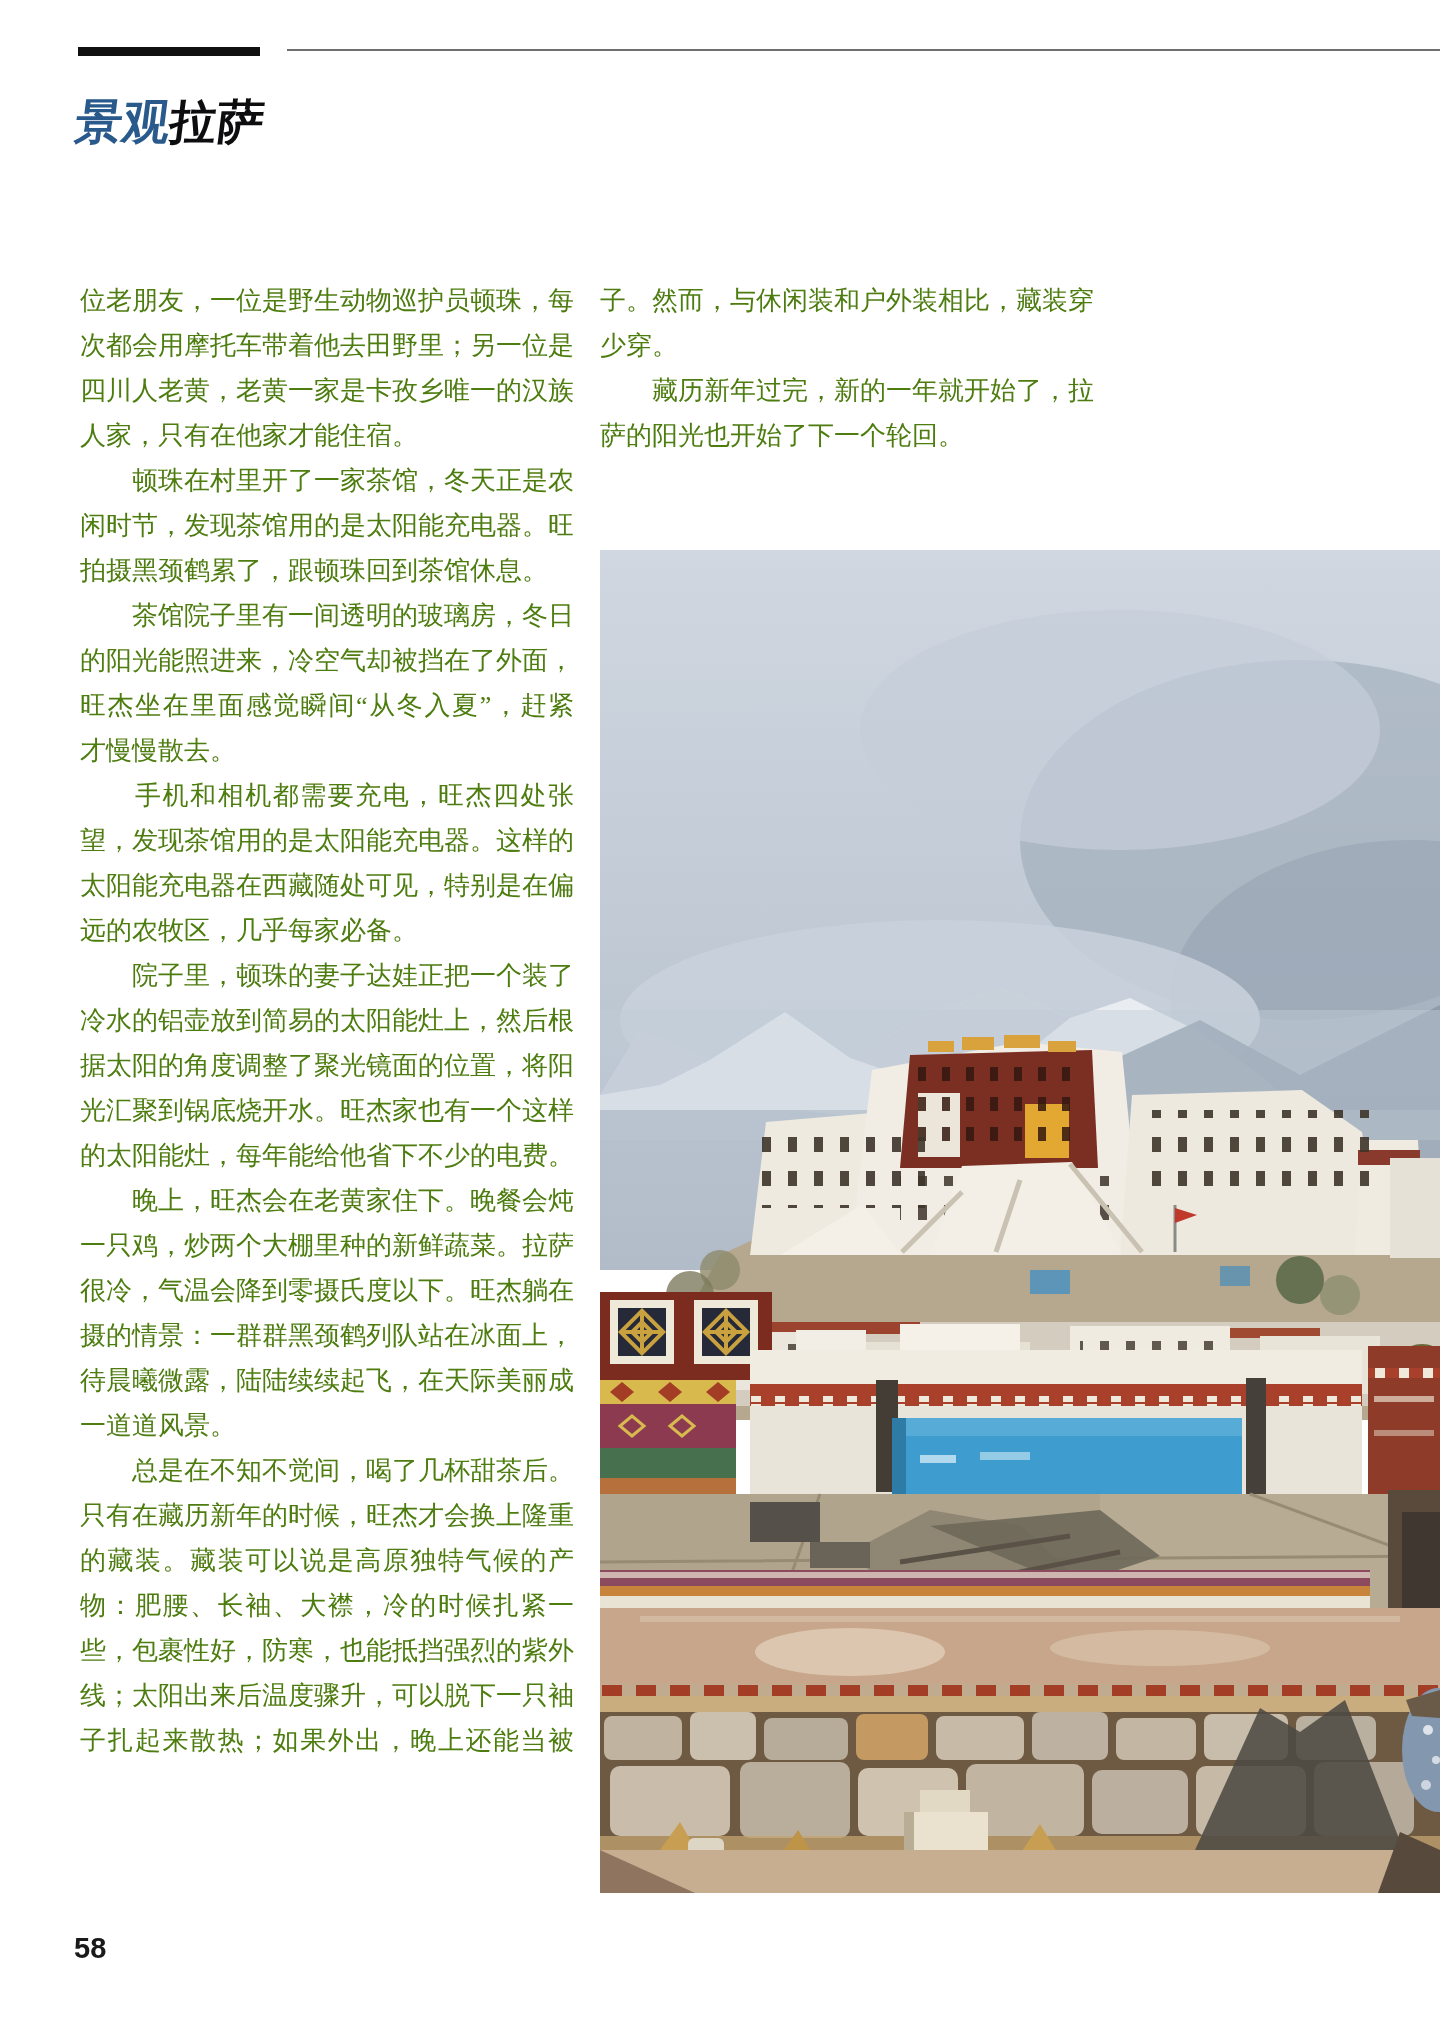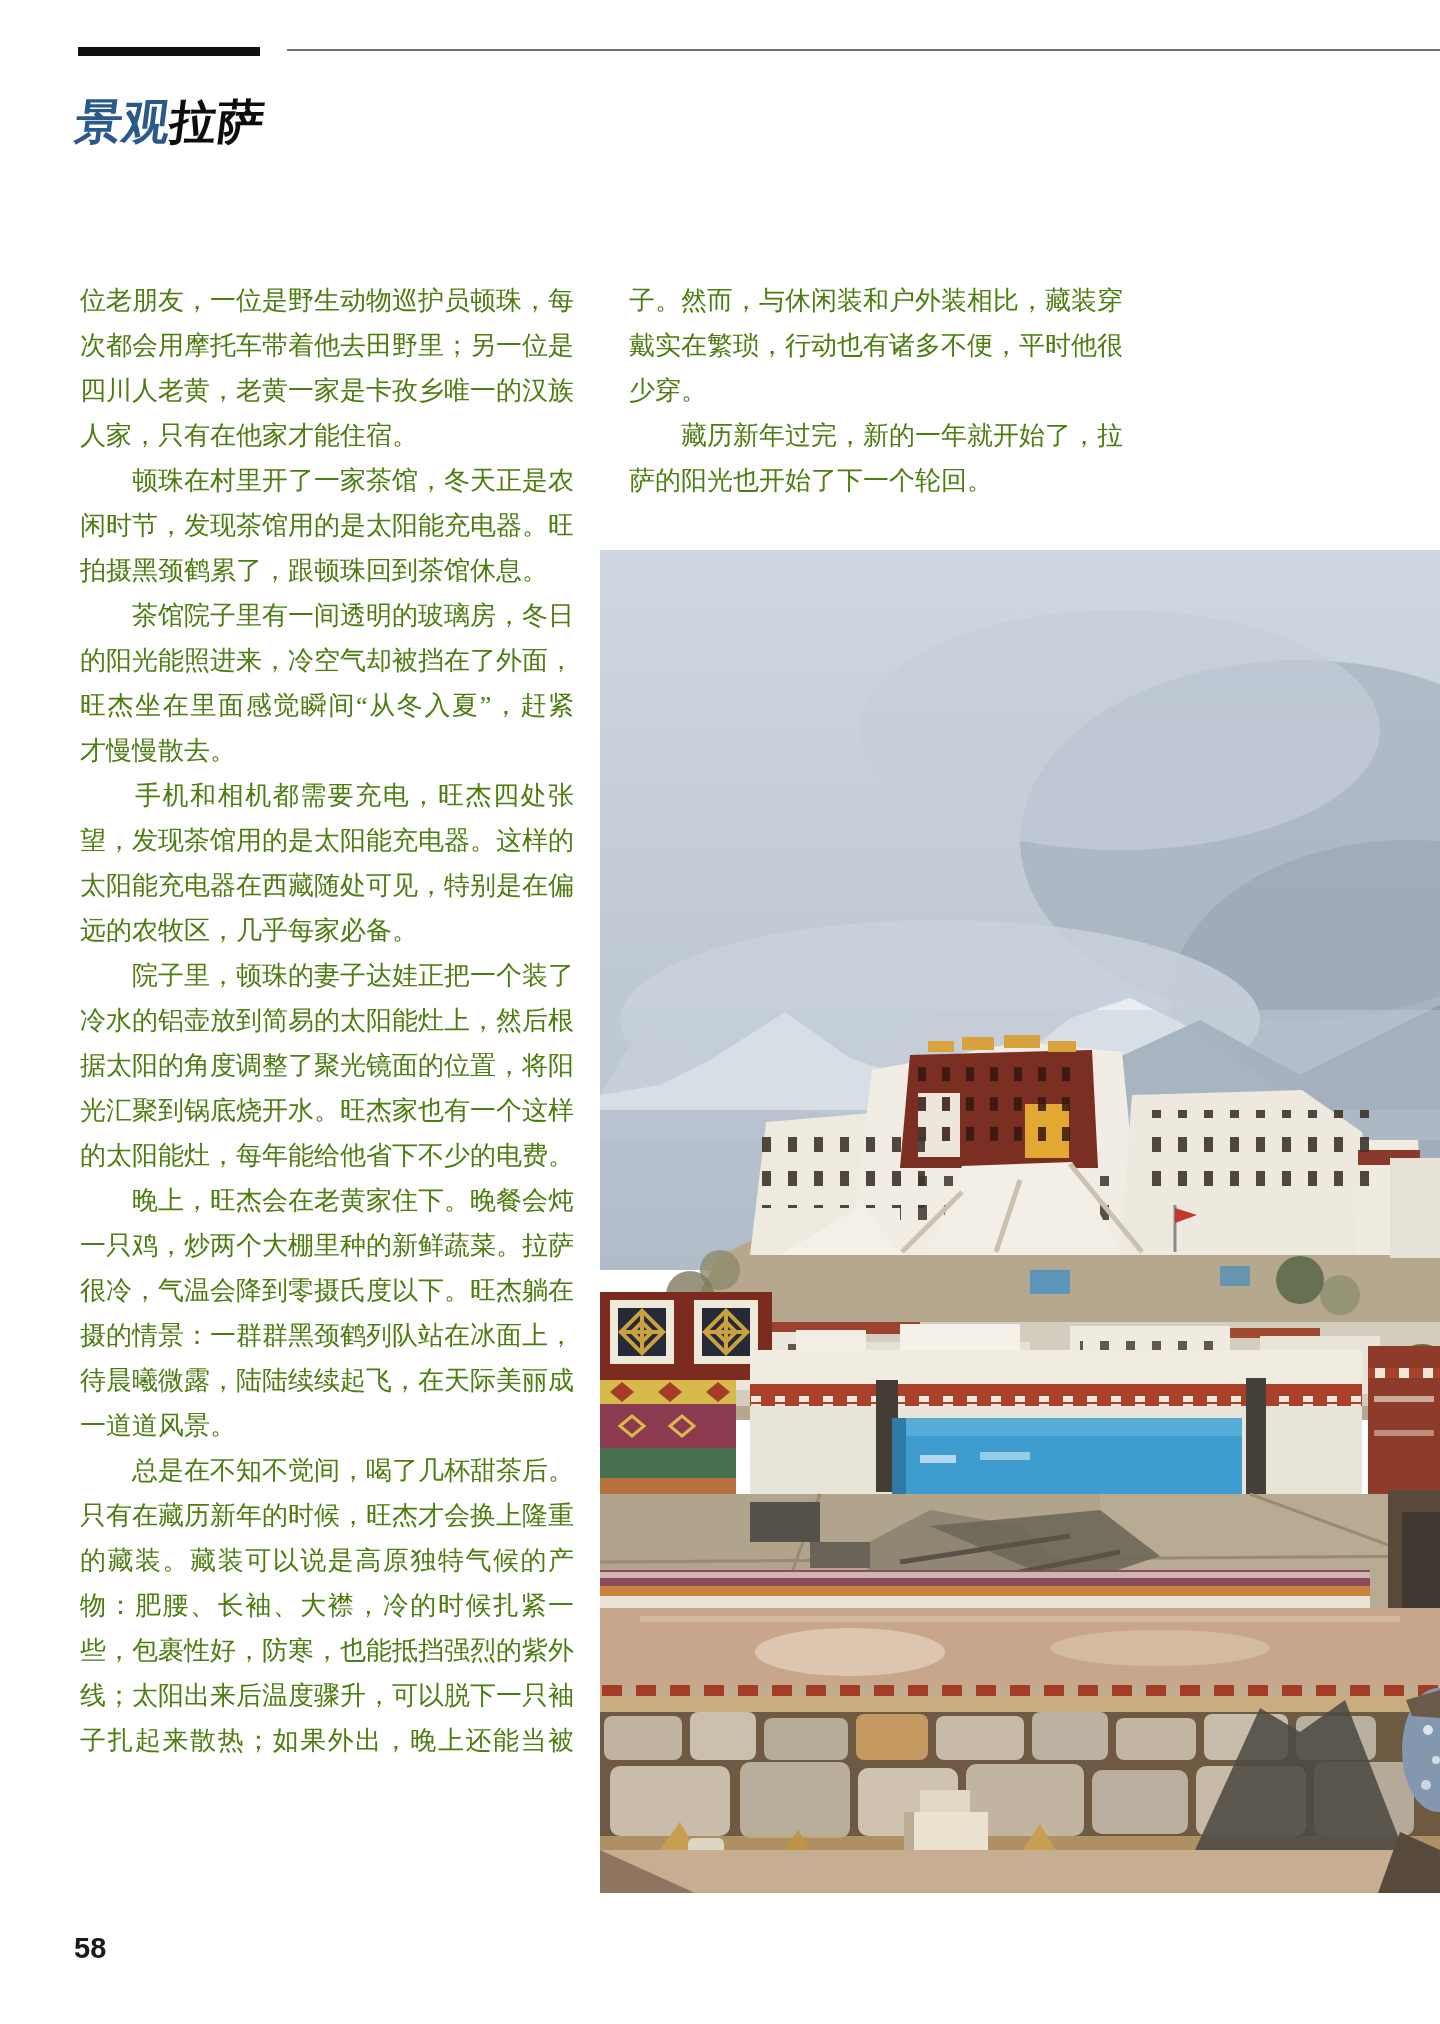--- a/index.html
+++ b/index.html
@@ -9,21 +9,21 @@
   .bar-black{position:absolute;left:78px;top:47px;width:182px;height:9px;background:#101010;}
   .rule-gray{position:absolute;left:287px;top:49px;width:1153px;height:2px;background:#6f6f6f;}
   .title{position:absolute;left:72px;top:62px;font-family:"Liberation Sans",sans-serif;
          font-weight:700;font-size:47px;line-height:1.25;letter-spacing:0px;
          transform:skewX(-7deg);transform-origin:left bottom;white-space:nowrap;}
   .title .t-blue{color:#2a5a8c;}
   .title .t-black{color:#0d0d0f;}
   
   .col{position:absolute;top:278px;width:494px;}
   .col-left{left:80px;}
-  .col-right{left:629px;}
+  .col-right{left:600px;}
   .tl{height:45px;line-height:45px;font-size:26px;color:#4d7c0f;
       text-align:justify;text-align-last:justify;overflow:hidden;}
   .tl.end{text-align-last:left;}
   
   .photo{position:absolute;left:600px;top:550px;width:840px;height:1343px;margin:0;overflow:hidden;}
   .photo svg{display:block;width:100%;height:100%;}
   
   .pagenum{position:absolute;left:74px;top:1932px;font-family:"Liberation Sans",sans-serif;
            font-weight:700;font-size:29px;color:#1a1a1a;}
 </style>
@@ -66,21 +66,20 @@
       <div class="tl">　　总是在不知不觉间，喝了几杯甜茶后。也</div>
       <div class="tl">只有在藏历新年的时候，旺杰才会换上隆重</div>
       <div class="tl">的藏装。藏装可以说是高原独特气候的产</div>
       <div class="tl">物：肥腰、长袖、大襟，冷的时候扎紧一</div>
       <div class="tl">些，包裹性好，防寒，也能抵挡强烈的紫外</div>
       <div class="tl">线；太阳出来后温度骤升，可以脱下一只袖</div>
       <div class="tl">子扎起来散热；如果外出，晚上还能当被</div>
     </div>
   <div class="col col-right">
       <div class="tl">子。然而，与休闲装和户外装相比，藏装穿</div>
-      <div class="tl">戴实在繁琐，行动也有诸多不便，平时他很</div>
       <div class="tl end">少穿。</div>
       <div class="tl">　　藏历新年过完，新的一年就开始了，拉</div>
       <div class="tl end">萨的阳光也开始了下一个轮回。</div>
     </div>
 
   <figure class="photo">
     <svg viewBox="0 0 840 1343" preserveAspectRatio="none" xmlns="http://www.w3.org/2000/svg">
       <defs>
         <linearGradient id="sky" x1="0" y1="0" x2="0" y2="1">
           <stop offset="0" stop-color="#d0d7e1"></stop>

